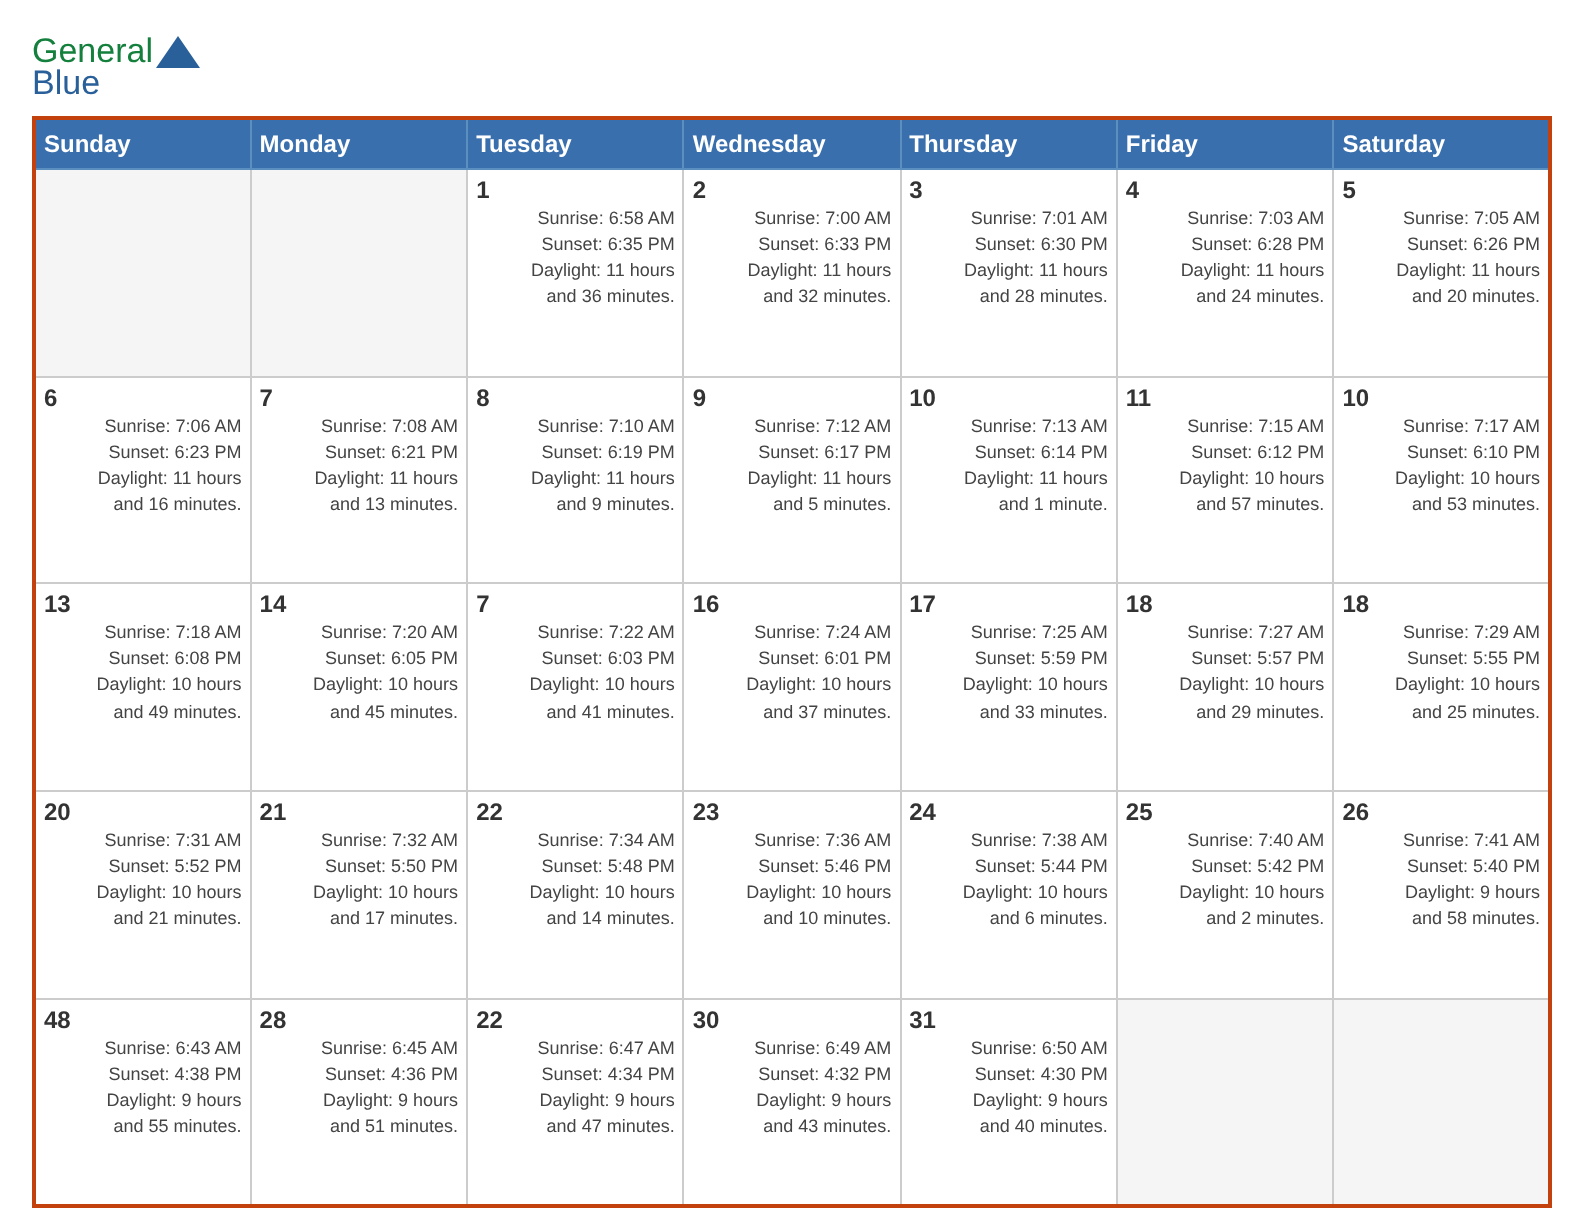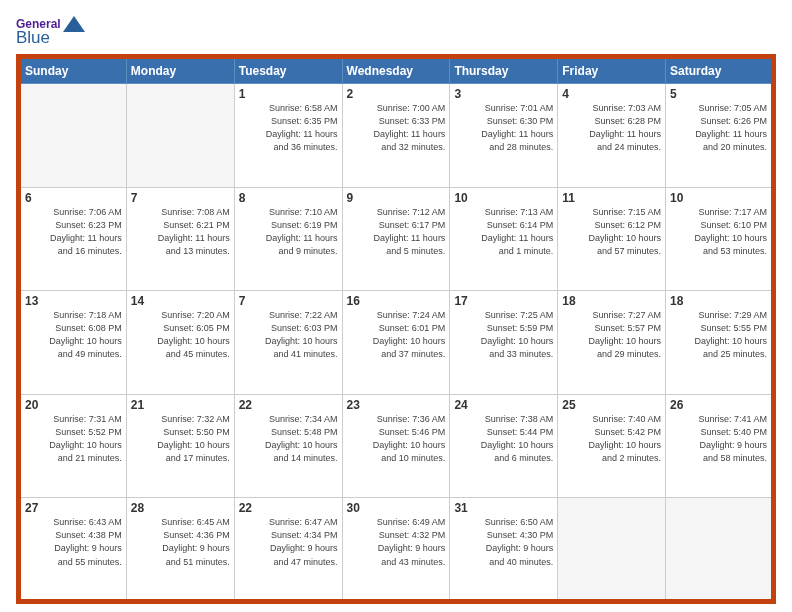--- a/index.html
+++ b/index.html
@@ -38,21 +38,21 @@
       color: #333;
       line-height: 1.1;
     }
     .location {
       font-size: 16px;
       color: #333;
       font-weight: normal;
     }
     .calendar {
       flex: 1;
-      border: 5px solid #c2410c;
+      border: 2px solid #c2410c;
       border-collapse: collapse;
       width: 100%;
       table-layout: fixed;
       padding-left: 48px;
     }
     .calendar th {
       background: #3a6fad;
       color: #fff;
       text-align: left;
       padding: 5px 4px;
@@ -85,21 +85,21 @@
       text-align: right;
     }
   </style>
 </head>
 <body>
 
 <div class="page">
   <div class="header">
     <div class="logo">
       <div style="display:flex;align-items:center;gap:2px;">
-        <span style="font-size:12px;font-weight:bold;color:#4c1d95;">General</span>
+        <span style="font-size:17px;font-weight:normal;color:#15803d;">General</span>
         <svg width="22" height="16" viewBox="0 0 22 16">
           <polygon points="0,16 11,0 22,16" fill="#2a6099"></polygon>
         </svg>
       </div>
       <span style="font-size:17px;font-weight:normal;color:#2a6099;margin-top:-4px;">Blue</span>
     </div>
     <div class="title-block">
       <div class="month-title"></div>
       <div class="location"></div>
     </div>
@@ -228,21 +228,21 @@
             <div class="day-num">25</div>
             <div class="day-info">Sunrise: 7:40 AM<br>Sunset: 5:42 PM<br>Daylight: 10 hours<br>and 2 minutes.</div>
           </td>
           <td>
             <div class="day-num">26</div>
             <div class="day-info">Sunrise: 7:41 AM<br>Sunset: 5:40 PM<br>Daylight: 9 hours<br>and 58 minutes.</div>
           </td>
         </tr>
         <tr>
           <td>
-            <div class="day-num">27</div>
+            <div class="day-num">48</div>
             <div class="day-info">Sunrise: 6:43 AM<br>Sunset: 4:38 PM<br>Daylight: 9 hours<br>and 55 minutes.</div>
           </td>
           <td>
             <div class="day-num">28</div>
             <div class="day-info">Sunrise: 6:45 AM<br>Sunset: 4:36 PM<br>Daylight: 9 hours<br>and 51 minutes.</div>
           </td>
           <td>
             <div class="day-num">22</div>
             <div class="day-info">Sunrise: 6:47 AM<br>Sunset: 4:34 PM<br>Daylight: 9 hours<br>and 47 minutes.</div>
           </td>

